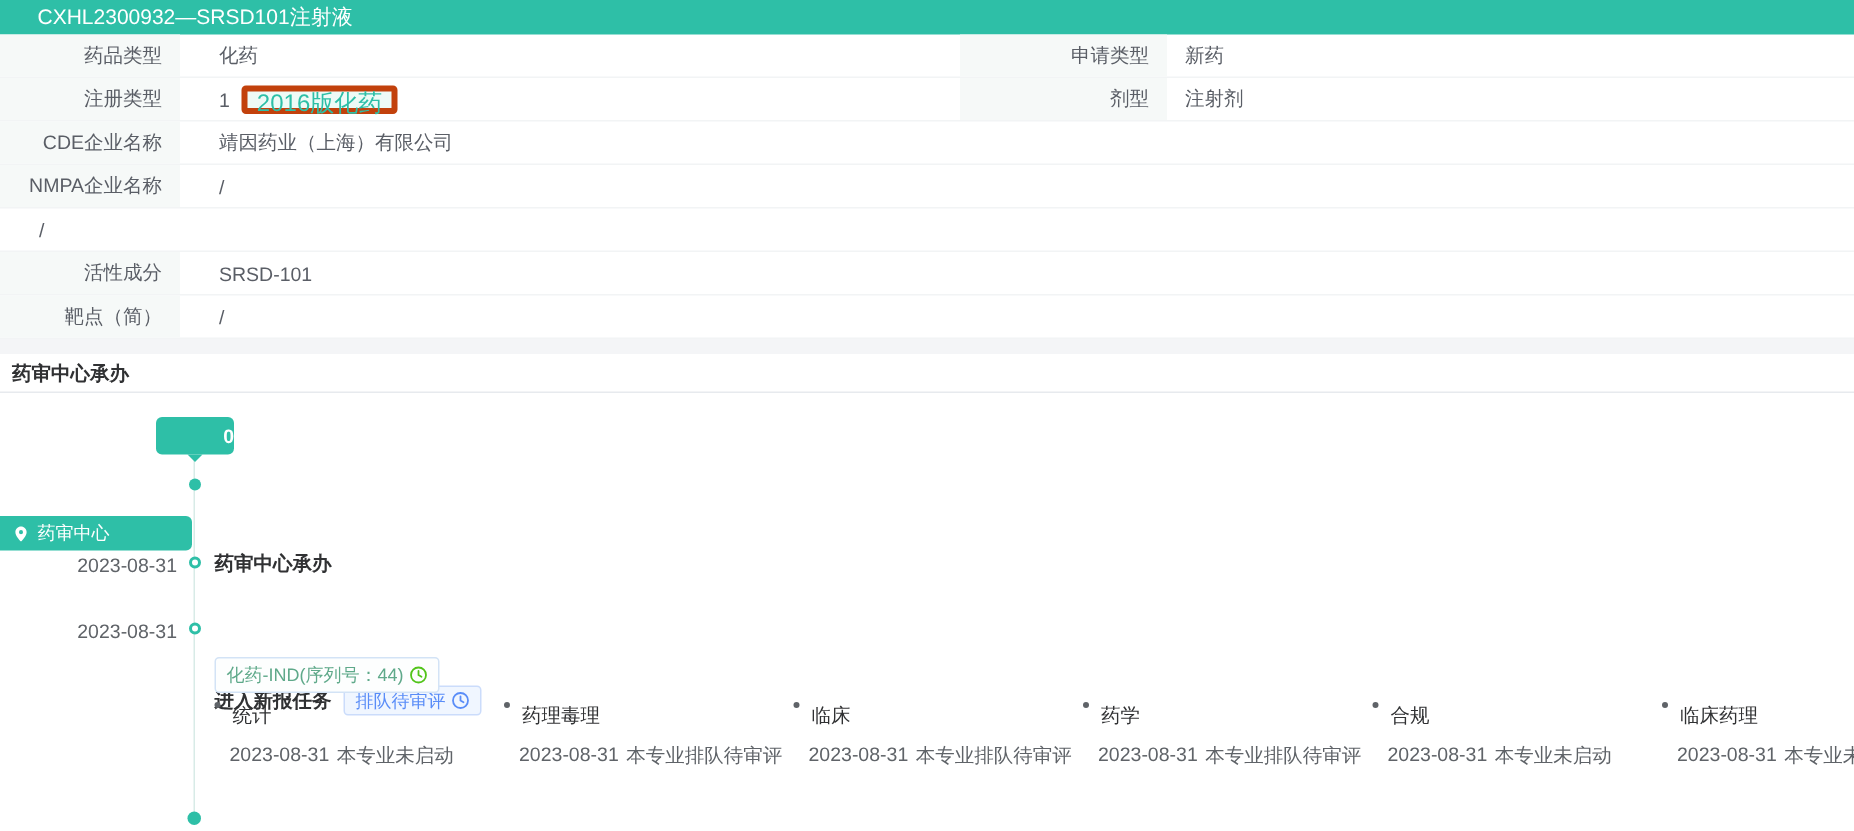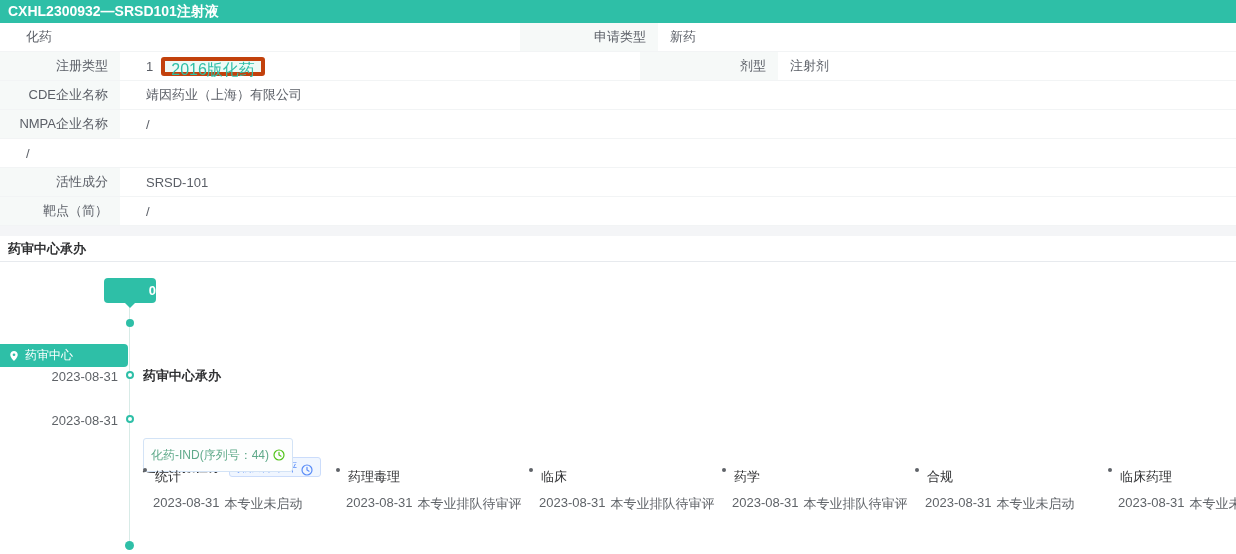--- a/index.html
+++ b/index.html
@@ -5,21 +5,21 @@
   * { margin:0; padding:0; box-sizing:border-box; }
   html,body { background:#fff; }
   body {
     width:1236px; height:554px; position:relative; overflow:hidden;
     font-family:"Liberation Sans","DejaVu Sans",sans-serif;
     font-size:13px; color:#5a5e66;
   }
   
   .title-bar {
     height:23px; background:#2ebfa7; color:#fff;
-    font-size:14px; font-weight:bold; line-height:23px; padding-left:8px;
+    font-size:14px; font-weight:normal; line-height:23px; padding-left:25px;
   }
   
   .info-row { display:flex; align-items:stretch; height:29px; border-bottom:1px solid #f2f4f5; }
   .lbl {
     background:#f6f9f8; color:#5a5e66; display:flex; align-items:center;
     justify-content:flex-end; padding-right:12px; font-size:13px;
   }
   .lbl-left  { flex:0 0 120px; }
   .val { display:flex; align-items:center; gap:8px; color:#5a5e66; }
   .val-left  { flex:0 0 520px; padding-left:26px; }
@@ -56,44 +56,45 @@
     background:#2ebfa7; border-radius:0 4px 4px 0; color:#fff; font-size:12px;
     display:flex; align-items:center; gap:5px; padding-left:8px;
   }
   .evt-date { position:absolute; left:0; width:118px; text-align:right; color:#5f6368; font-size:13px; }
   .evt-circle {
     position:absolute; left:126px; width:8px; height:8px; border-radius:50%;
     background:#fff; border:2px solid #2ebfa7;
   }
   .evt-title { position:absolute; left:143px; display:flex; align-items:center; gap:8px; font-weight:bold; color:#303133; font-size:13px; }
   .badge-queue {
-    display:inline-flex; align-items:flex-end; gap:4px; font-weight:normal;
+    display:inline-flex; align-items:center; gap:4px; font-weight:normal;
     color:#5a8df8; background:#f0f6ff; border:1px solid #cbdcfb;
     border-radius:3px; padding:0 7px; height:20px; font-size:12px;
   }
   .badge-ind {
     position:absolute; left:143px; display:inline-flex; align-items:center; gap:4px;
     color:#5fa98a; background:#fdfefe; border:1px solid #d3e3f6;
-    border-radius:3px; padding:0 7px; height:34px; font-size:12px;
+    border-radius:3px; padding:0 7px; height:24px; font-size:12px;
   }
   .specialties { position:absolute; left:143px; top:206px; display:flex; }
   .spec { flex:0 0 193px; }
   .spec-name { display:flex; gap:8px; color:#303133; font-size:13px; }
   .spec-bullet { width:4px; height:4px; border-radius:50%; background:#5f6368; flex:0 0 4px; }
   .spec-date { margin-top:9px; padding-left:10px; color:#5f6368; font-size:13px; display:flex; gap:5px; }
   .bottom-dot { position:absolute; left:125px; top:279px; width:9px; height:9px; border-radius:50%; background:#2ebfa7; }
   .icon-svg { display:block; }
 </style>
 </head>
 <body>
 
 <div class="title-bar">CXHL2300932—SRSD101注射液</div>
 
 <div>
   <div class="info-row">
+    <div class="lbl lbl-left">药品类型</div>
     <div class="val val-left">
         <span>化药</span>
       </div>
     <div class="lbl lbl-right">申请类型</div>
     <div class="val val-right">
         <span>新药</span>
       </div>
   </div>
   <div class="info-row">
     <div class="lbl lbl-left">注册类型</div>

